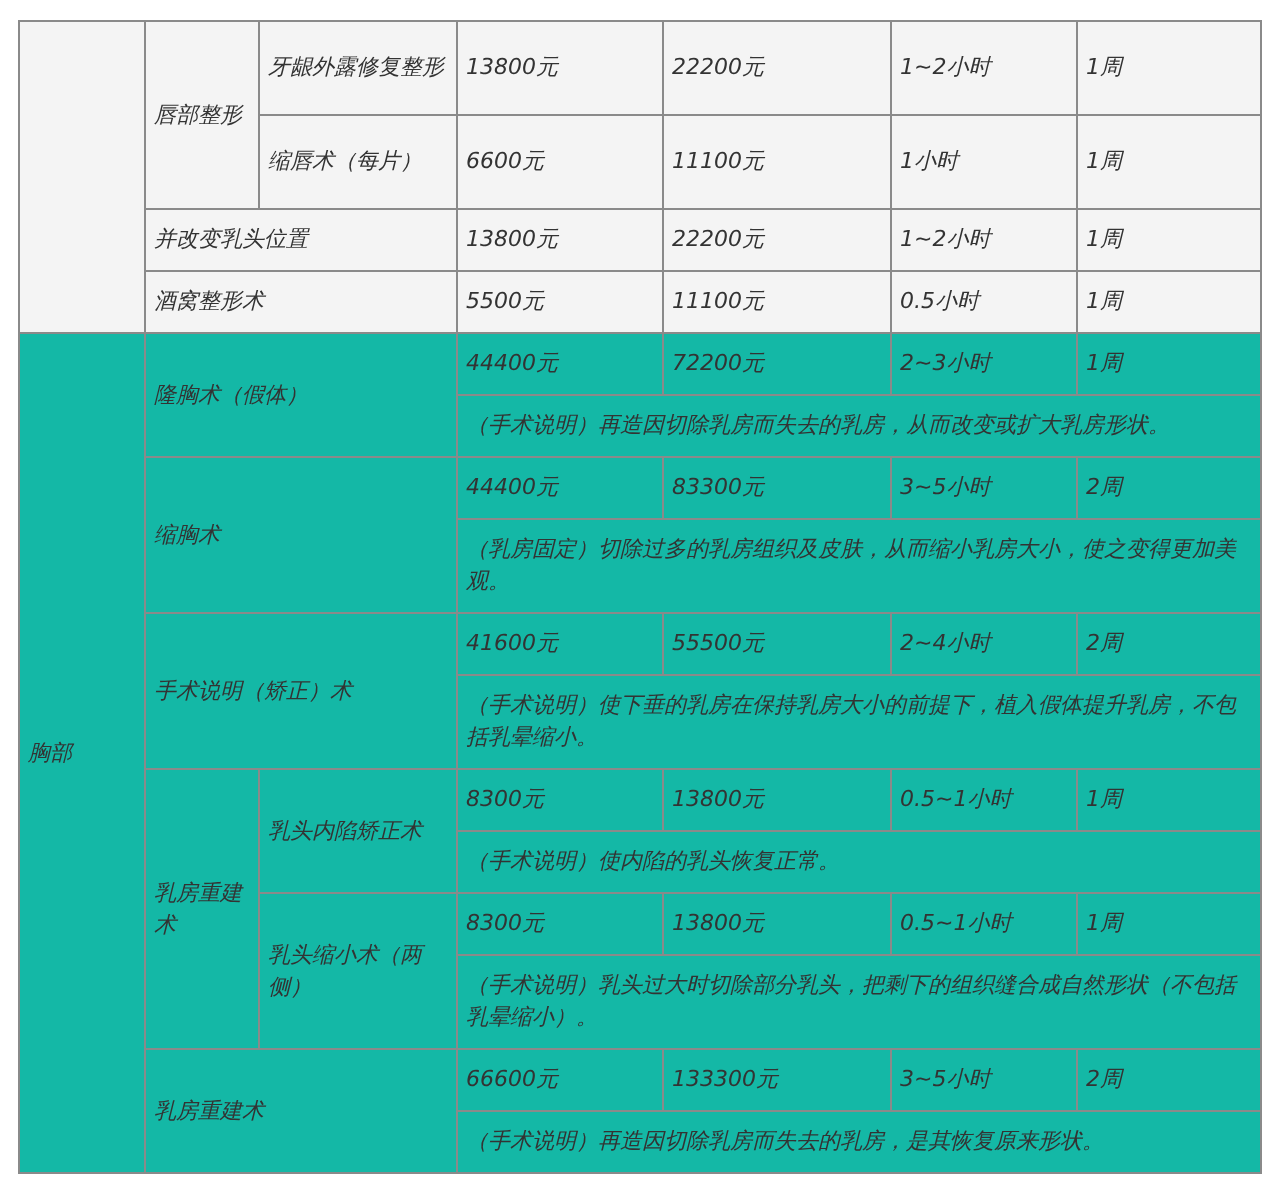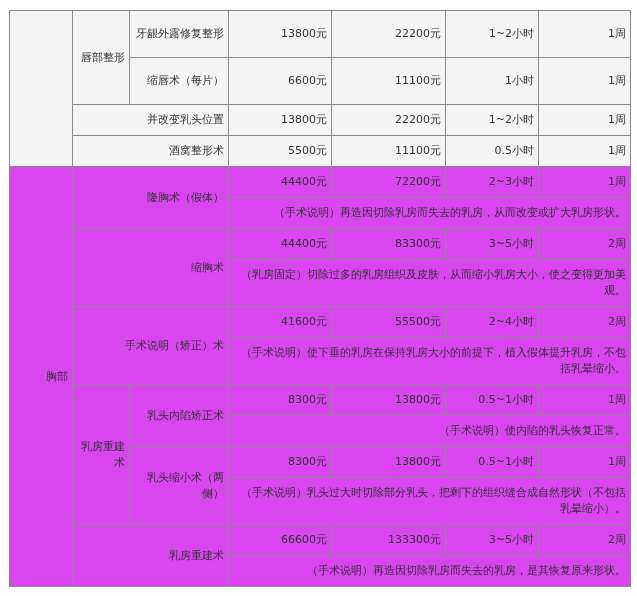--- a/index.html
+++ b/index.html
@@ -20,28 +20,29 @@
       left: 9px;
       top: 10px;
     }
     table.price-table {
       border-collapse: collapse;
       table-layout: fixed;
       width: 621px;
     }
     table.price-table td {
       border: 1px solid #8a8a8a;
-      text-align: right;
+      text-align: left;
       vertical-align: middle;
       padding: 0 4px;
       line-height: 16px;
       word-break: break-all;
+      font-style: italic;
     }
     tr.grp-lip td { background: #f4f4f4; }
-    tr.grp-breast td { background: #d946ef; }
+    tr.grp-breast td { background: #14b8a6; }
     td.desc {
       padding: 0 10px;
       line-height: 18px;
     }
     .h47 { height: 46px; }
     .h31 { height: 30px; }
   </style>
 </head>
 <body>
 

